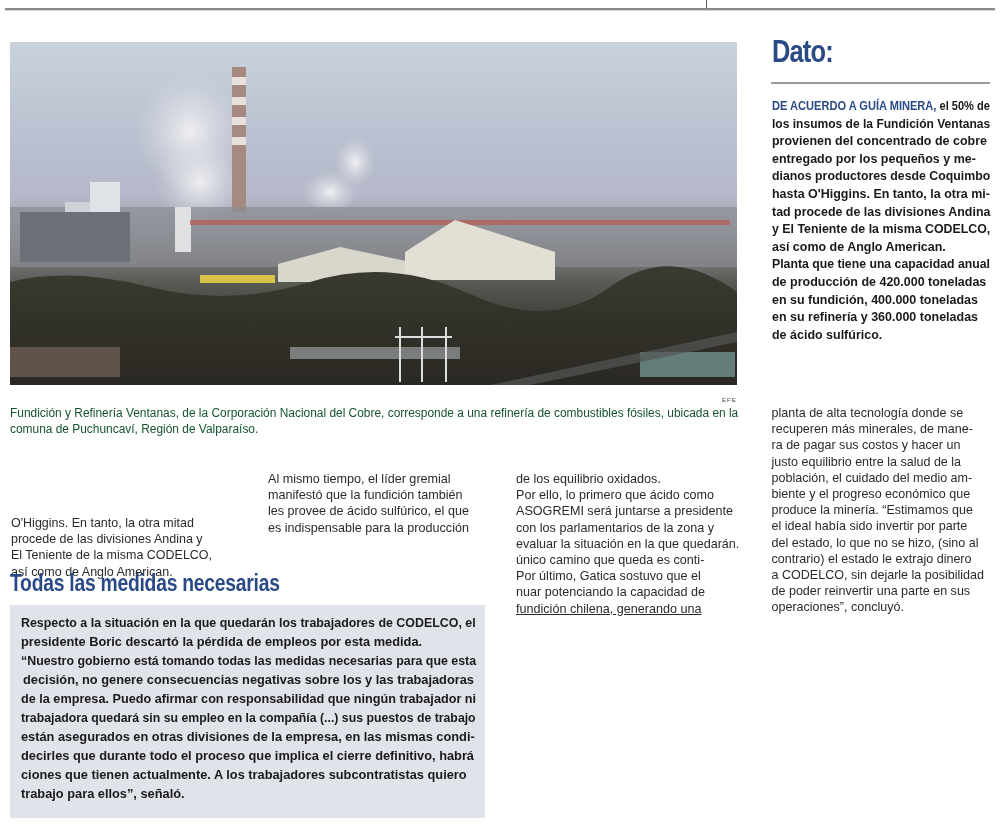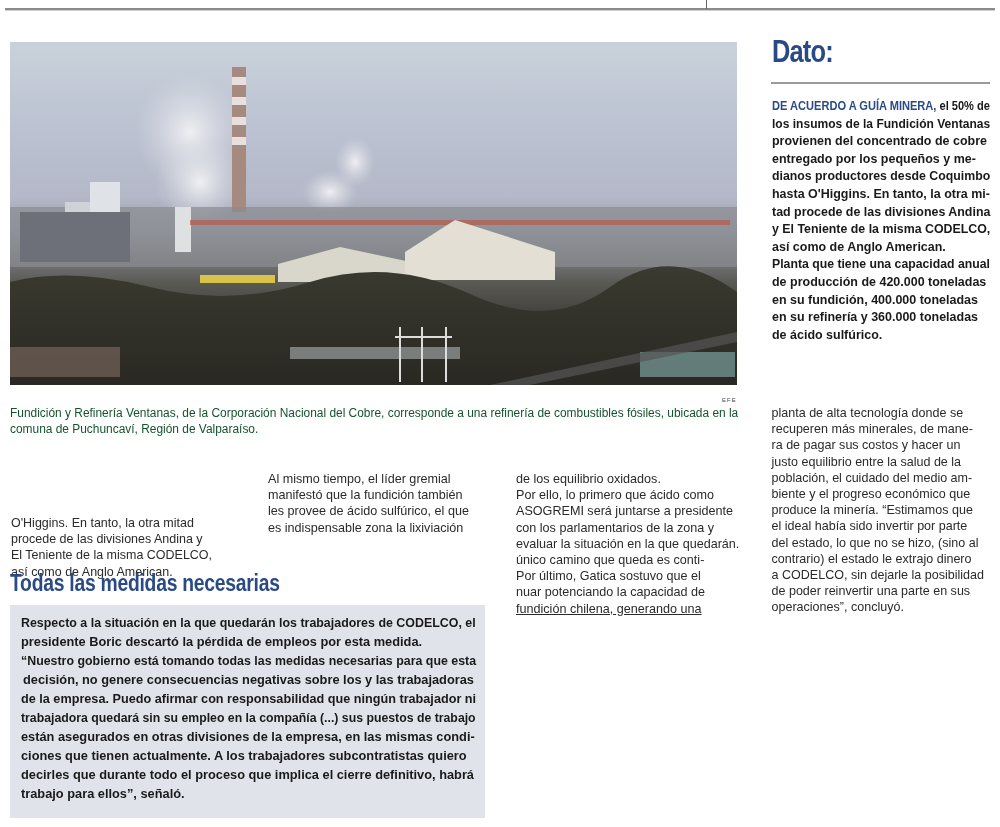--- a/index.html
+++ b/index.html
@@ -114,21 +114,21 @@
 <div class="col c1">
   <span class="ln" style="transform: scaleX(0.991489);">O'Higgins. En tanto, la otra mitad</span>
   <span class="ln" style="transform: scaleX(0.991489);">procede de las divisiones Andina y</span>
   <span class="ln" style="transform: scaleX(0.991489);">El Teniente de la misma CODELCO,</span>
   <span class="ln" style="transform: scaleX(0.991489);">así como de Anglo American.</span>
 </div>
 <div class="col c2">
   <span class="ln" style="transform: scaleX(1);">  Al mismo tiempo, el líder gremial</span>
   <span class="ln" style="transform: scaleX(1);">manifestó que la fundición también</span>
   <span class="ln" style="transform: scaleX(1);">les provee de ácido sulfúrico, el que</span>
-  <span class="ln" style="transform: scaleX(1);">es indispensable zona la lixiviación</span>
+  <span class="ln" style="transform: scaleX(1);">es indispensable para la producción</span>
 </div>
 <div class="col c3">
   <span class="ln" style="transform: scaleX(1);">de los equilibrio oxidados.</span>
   <span class="ln" style="transform: scaleX(1);">  Por ello, lo primero que ácido como</span>
   <span class="ln" style="transform: scaleX(1);">ASOGREMI será juntarse a presidente</span>
   <span class="ln" style="transform: scaleX(1);">con los parlamentarios de la zona y</span>
   <span class="ln" style="transform: scaleX(1);">evaluar la situación en la que quedarán.</span>
   <span class="ln" style="transform: scaleX(1);">único camino que queda es conti-</span>
   <span class="ln" style="transform: scaleX(1);">  Por último, Gatica sostuvo que el</span>
   <span class="ln" style="transform: scaleX(1);">nuar potenciando la capacidad de</span>
@@ -153,16 +153,16 @@
 <div class="sect-title">Todas las medidas necesarias</div>
 <div class="quote-box"></div>
 <div class="quote-body">
   <span class="ln" style="transform: scaleX(0.970149);">Respecto a la situación en la que quedarán los trabajadores de CODELCO, el</span>
   <span class="ln" style="transform: scaleX(1);">presidente Boric descartó la pérdida de empleos por esta medida.</span>
   <span class="ln" style="transform: scaleX(0.968085);">“Nuestro gobierno está tomando todas las medidas necesarias para que esta</span>
   <span class="ln" style="transform: scaleX(1); text-align: center;">decisión, no genere consecuencias negativas sobre los y las trabajadoras</span>
   <span class="ln" style="transform: scaleX(0.98913);">de la empresa. Puedo afirmar con responsabilidad que ningún trabajador ni</span>
   <span class="ln" style="transform: scaleX(0.959916);">trabajadora quedará sin su empleo en la compañía (...) sus puestos de trabajo</span>
   <span class="ln" style="transform: scaleX(1);">están asegurados en otras divisiones de la empresa, en las mismas condi-</span>
+  <span class="ln" style="transform: scaleX(1);">decirles que durante todo el proceso que implica el cierre definitivo, habrá</span>
   <span class="ln" style="transform: scaleX(1);">ciones que tienen actualmente. A los trabajadores subcontratistas quiero</span>
-  <span class="ln" style="transform: scaleX(1);">decirles que durante todo el proceso que implica el cierre definitivo, habrá</span>
   <span class="ln" style="transform: scaleX(1);">trabajo para ellos”, señaló.</span>
 </div>
 
 </body></html>

